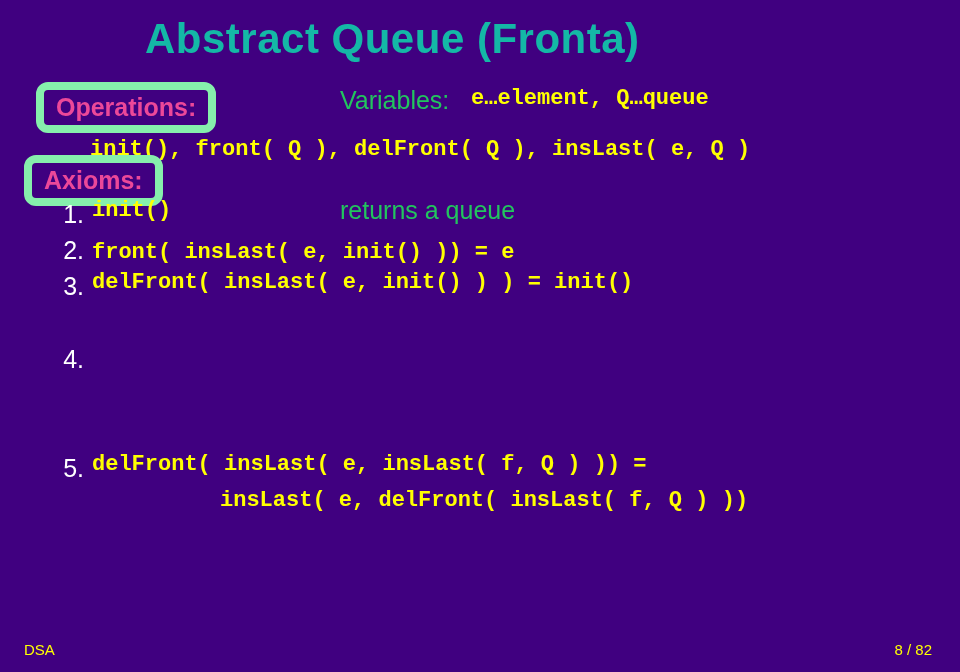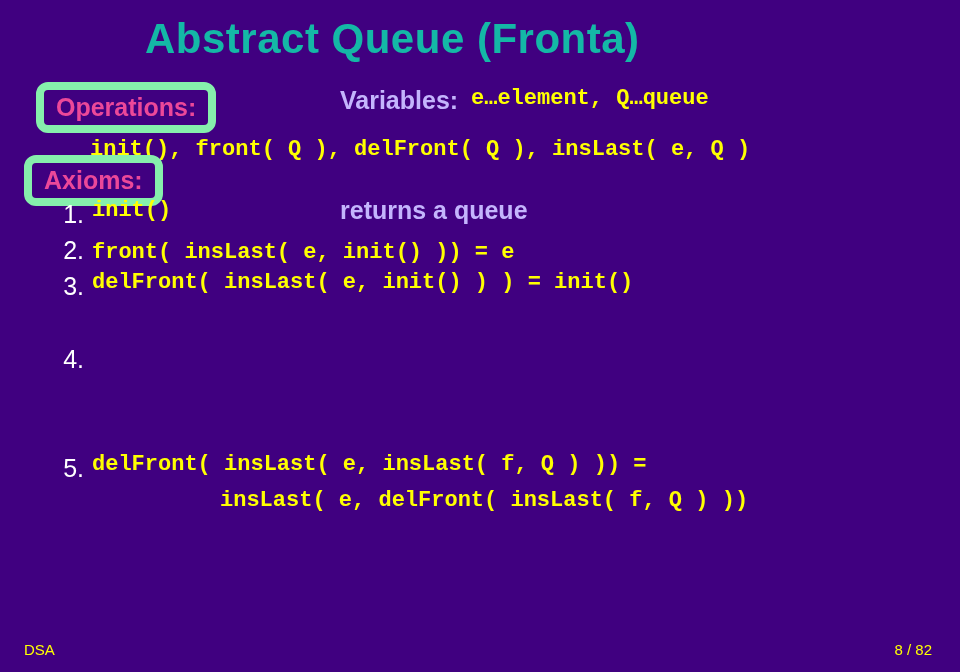--- a/index.html
+++ b/index.html
@@ -2,21 +2,21 @@
 <html><head>
 <meta charset="utf-8">
 <style>
   html,body{margin:0;padding:0;width:960px;height:672px;overflow:hidden}
   body{background:#400080;font-family:Arial,Helvetica,sans-serif}
   .stage{position:relative;width:960px;height:672px}
   .title{color:#14b8a6;font-weight:bold;font-size:42px;position:absolute;left:145px;top:15px;letter-spacing:0.5px}
   .box{border:8px solid #86efac;border-radius:12px;position:absolute;color:#ec4899;font-weight:bold;font-size:25px;padding:3px 12px}
   #ops{left:36px;top:82px}
   #ax{left:24px;top:155px}
-  .yellow{color:#c4b5fd;font-weight:bold;font-size:25px;position:absolute}
+  .yellow{color:#22c55e;font-weight:normal;font-size:25px;position:absolute}
   .mono{font-family:"Courier New",monospace;font-size:22px;font-weight:bold;position:absolute;color:#ffff00;white-space:pre}
   .num{color:#ffffff;font-family:Arial,sans-serif;font-size:25px;font-weight:normal;position:absolute;text-align:right;width:26px}
   .footer-l{position:absolute;left:24px;bottom:14px;color:#ffff00;font-size:15px}
   .footer-r{position:absolute;right:28px;bottom:14px;color:#ffff00;font-size:15px}
 </style>
 </head>
 <body>
 
 <div class="stage">
 

